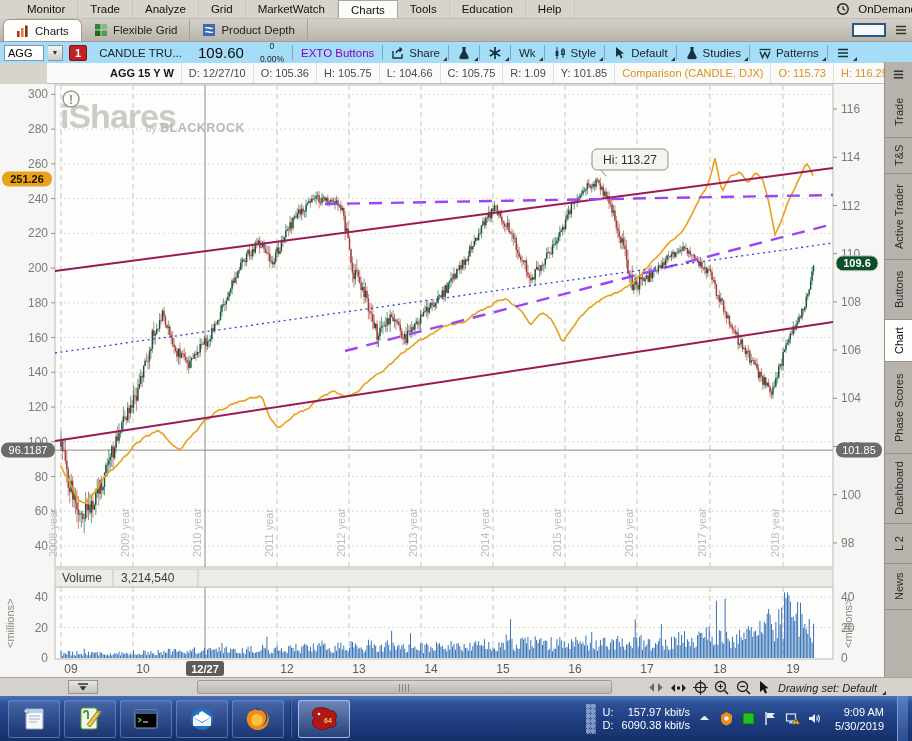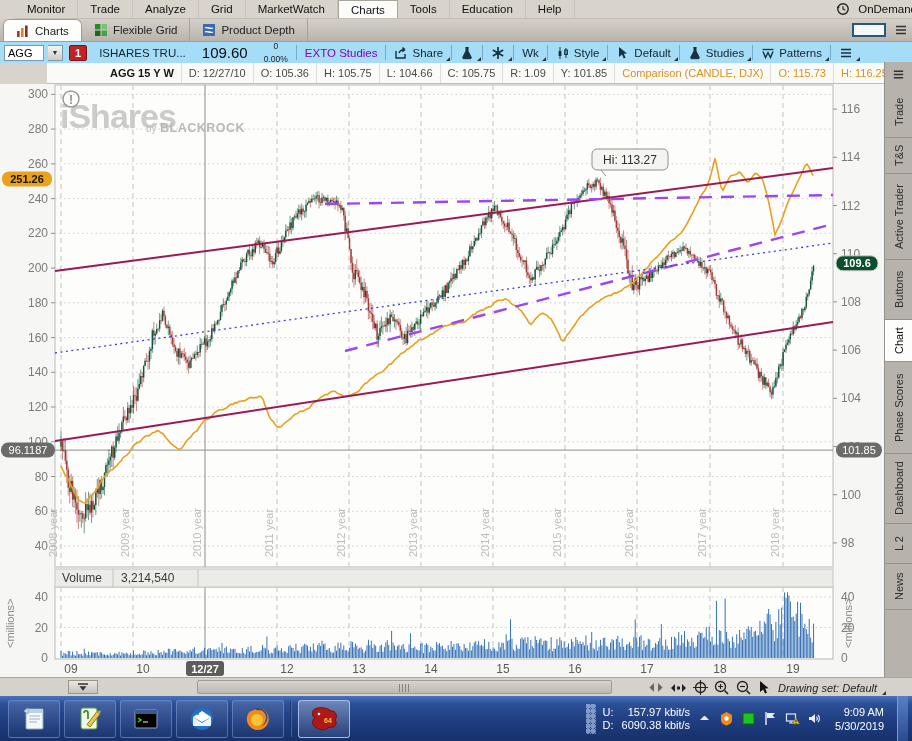--- a/index.html
+++ b/index.html
@@ -133,32 +133,32 @@
 
   <div class="symbolbar">
     <div class="sb-item sym-box" style="padding:0 2px;">
       <input class="sym-input" value="AGG" style="">
       <div class="sym-dd">▼</div>
     </div>
     <div class="sb-item" style="padding:0 4px;">
       <span class="alert-badge">1</span>
     </div>
     <div class="sb-item">
-        <span>ISHARES TRU...</span>
+        <span>CANDLE TRU...</span>
       </div>
     <div class="sb-item">
         <span class="price">109.60</span>
       </div>
     <div class="sb-item chg">
       <span>0</span>
         <span>0.00%</span>
     </div>
     <div class="sb-div"></div>
     <div class="sb-item">
-        <span class="exto">EXTO Studies</span>
+        <span class="exto">EXTO Buttons</span>
       </div>
     <div class="sb-div"></div>
     <div class="sb-item dd">
       <svg class="micon" viewBox="0 0 14 14">
           <path d="M2 5v7h9V8" fill="none" stroke="#16323f" stroke-width="1.4"></path>
           <path d="M5 7 C6 4.5 8 3.5 11 3.5 M11 3.5 L8.4 1.6 M11 3.5 L8.4 5.6" fill="none" stroke="#16323f" stroke-width="1.4"></path>
         </svg>
       <span>Share</span>
     </div>
     <div class="sb-div"></div>

